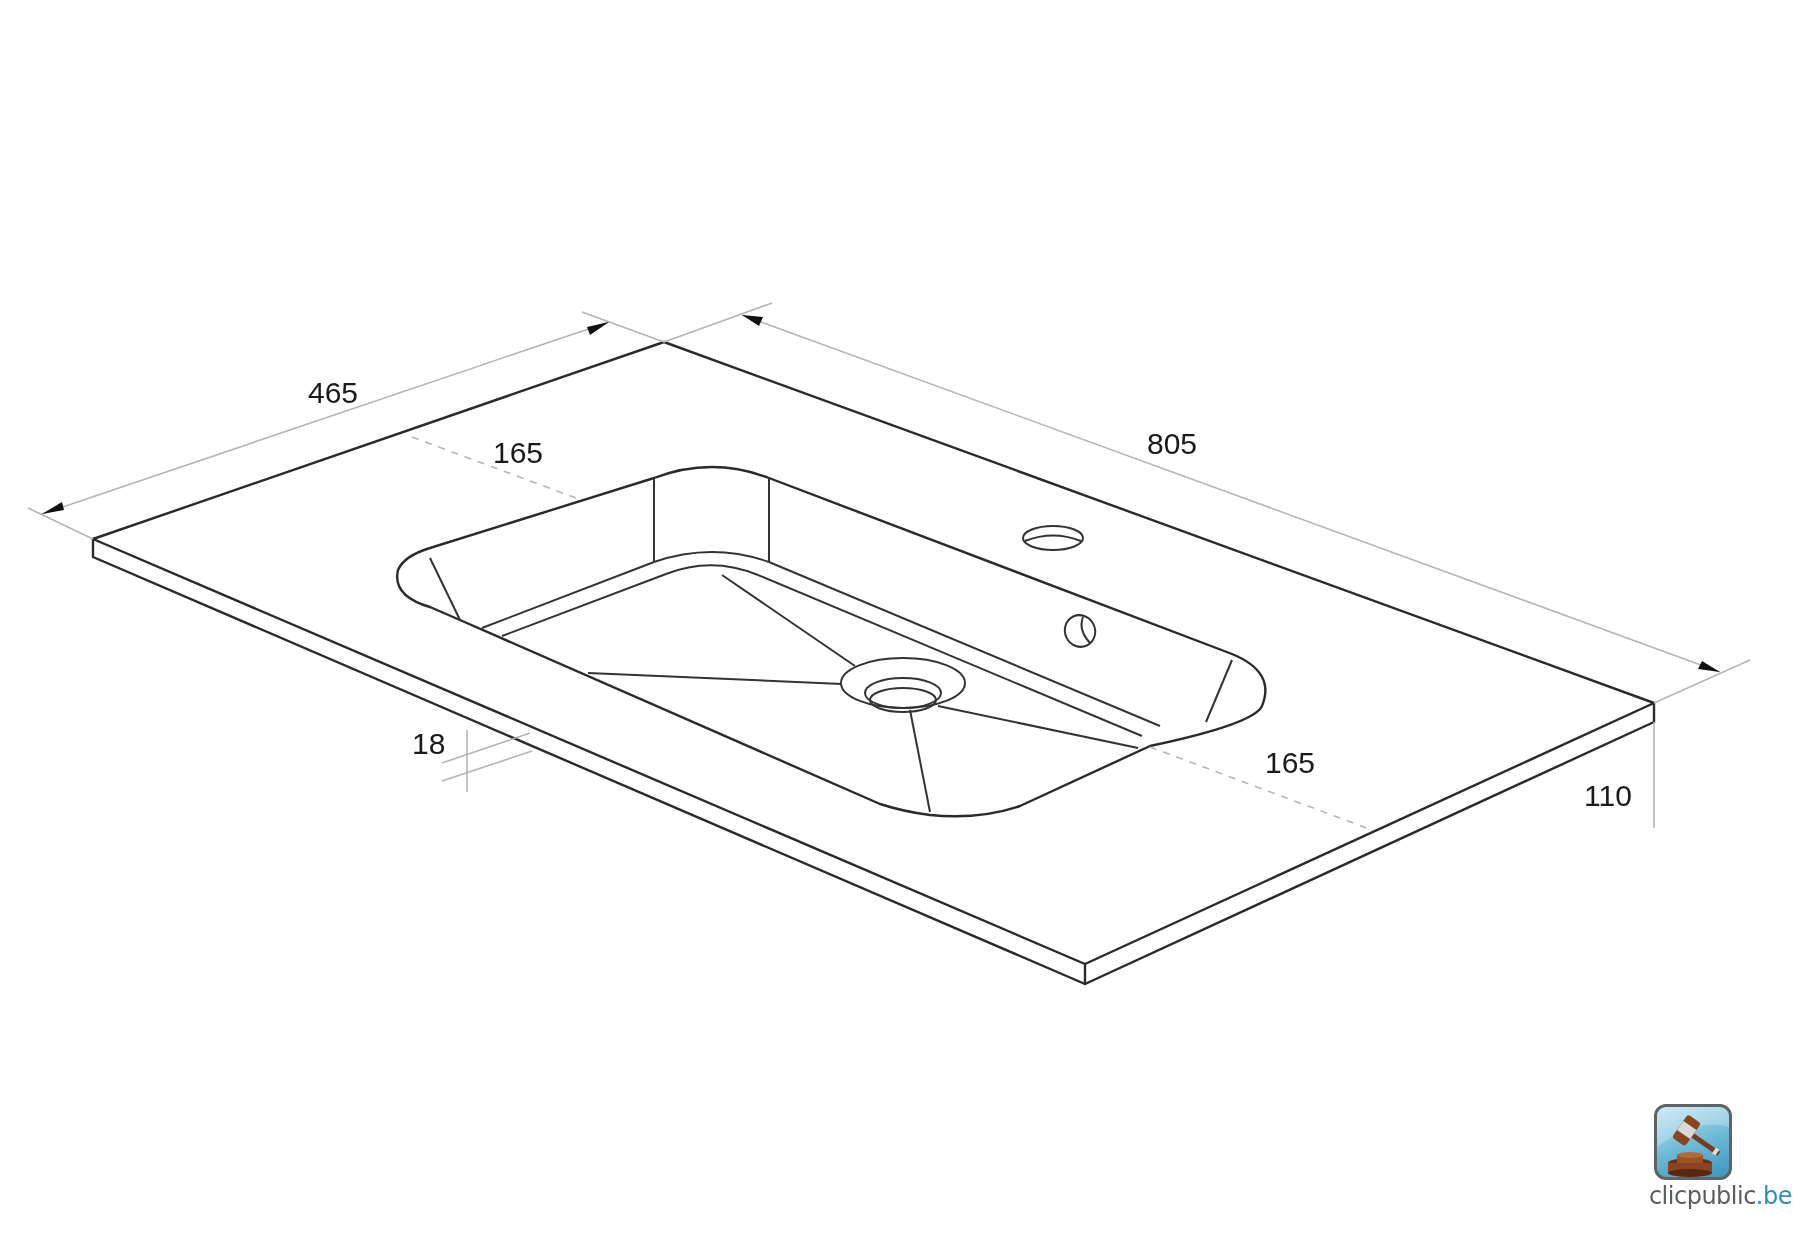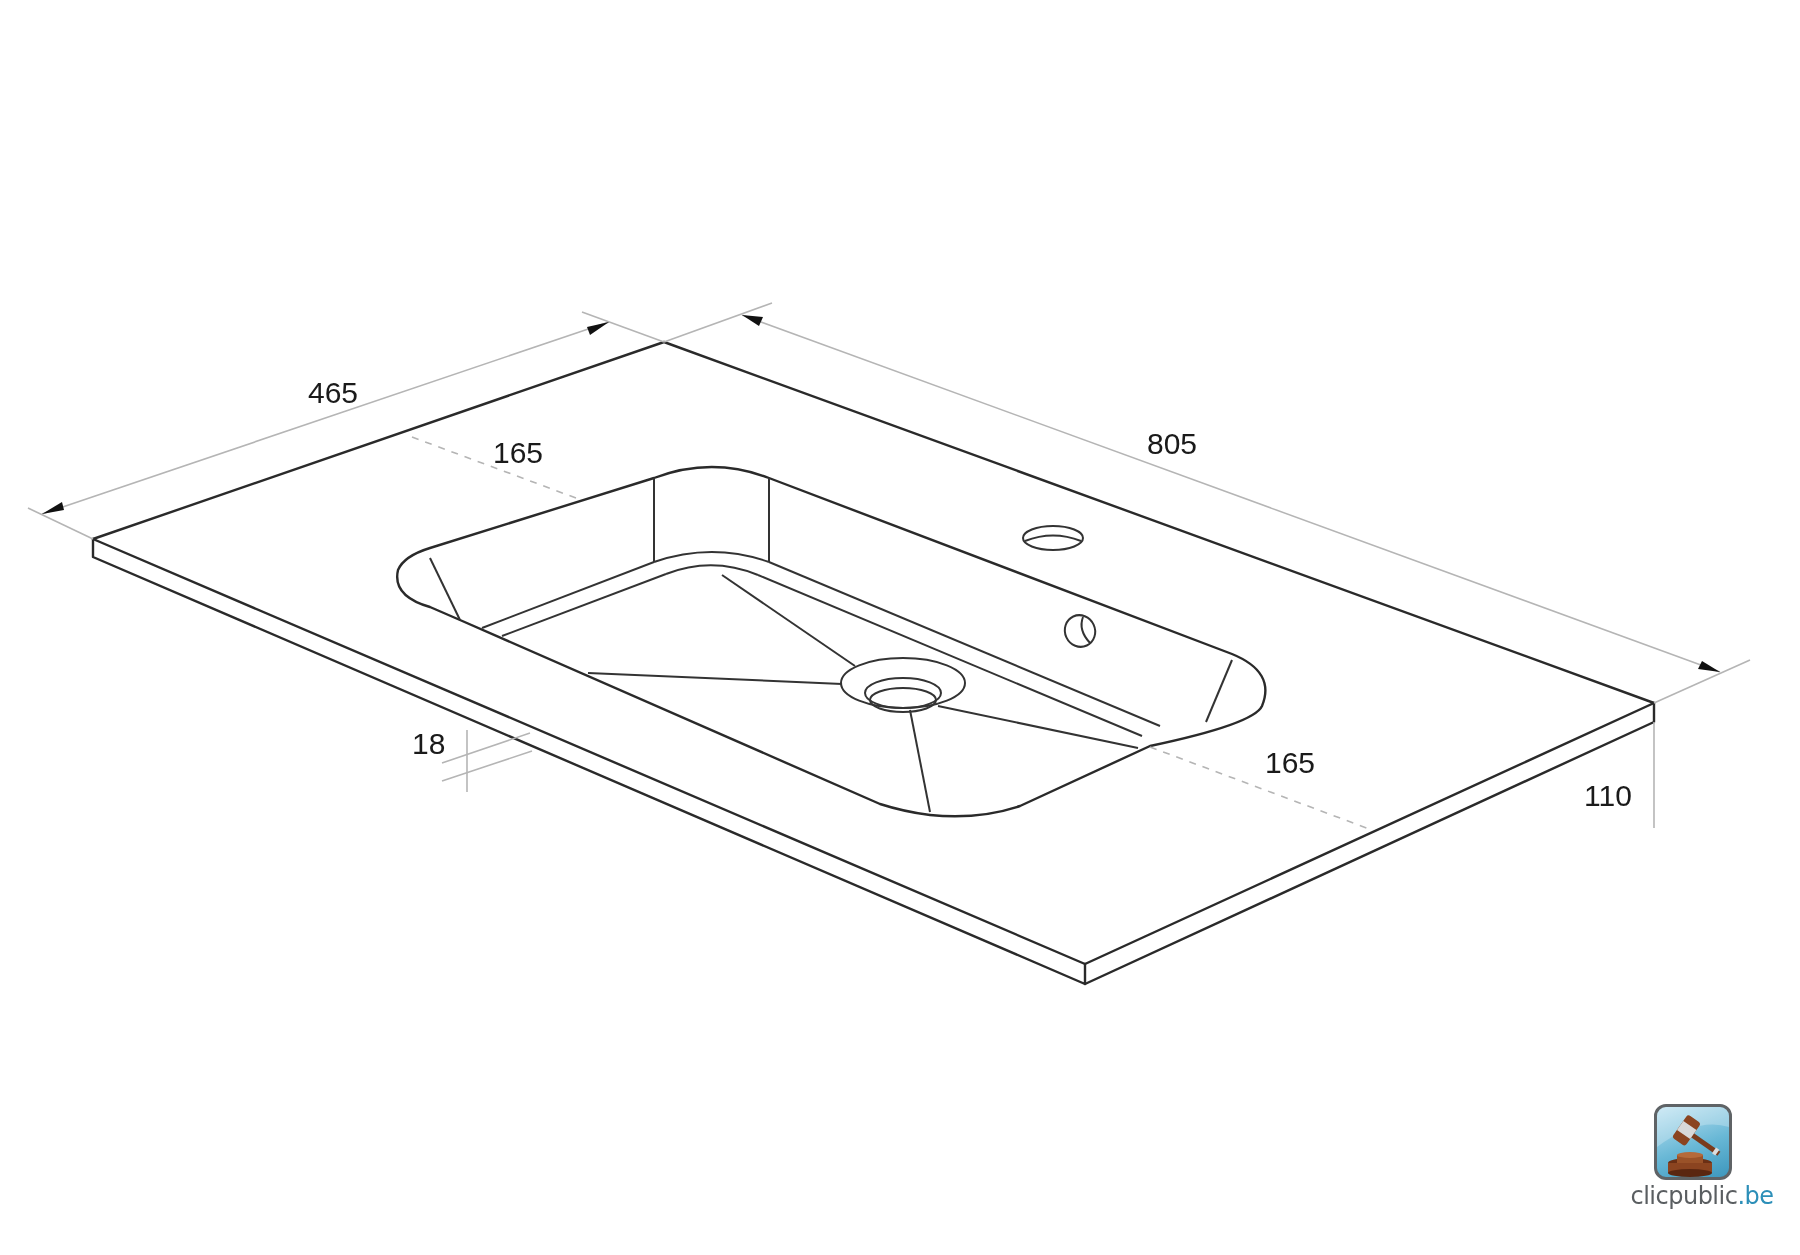--- a/index.html
+++ b/index.html
@@ -8,21 +8,21 @@
   .edge { fill: none; stroke: #2a2a2a; stroke-width: 2.4; stroke-linejoin: round; stroke-linecap: round; }
   .edge-thin { fill: none; stroke: #333; stroke-width: 2; }
   .dim { fill: none; stroke: #b5b5b5; stroke-width: 1.6; }
   .dim-dash { fill: none; stroke: #b5b5b5; stroke-width: 1.6; stroke-dasharray: 7 7; }
   .arrow { fill: #111; }
   .dim-label { font-family: "Liberation Sans", sans-serif; font-size: 30px; fill: #1a1a1a; }
   .logo { position: absolute; left: 1612px; top: 1100px; width: 180px; height: 120px; }
   .logo-icon { position: absolute; left: 42px; top: 4px; width: 78px; height: 76px; border-radius: 12px;
     background: linear-gradient(160deg, #bfe3f2 0%, #69b8d6 55%, #3d97bd 100%);
     border: 3px solid #5f6366; box-sizing: border-box; overflow: hidden; }
-  .logo-text { position: absolute; left: 0; top: 82px; width: 180px; text-align: center;
+  .logo-text { position: absolute; left: 0; top: 82px; width: 180px; text-align: right;
     font-family: "DejaVu Sans", sans-serif; font-size: 24px; color: #5a5e61; letter-spacing: -0.5px; }
   .logo-text .tld { color: #2c8fb8; }
 </style>
 </head>
 <body>
 
 <svg class="drawing" viewBox="0 0 1800 1255" xmlns="http://www.w3.org/2000/svg">
 
   <g>
 

